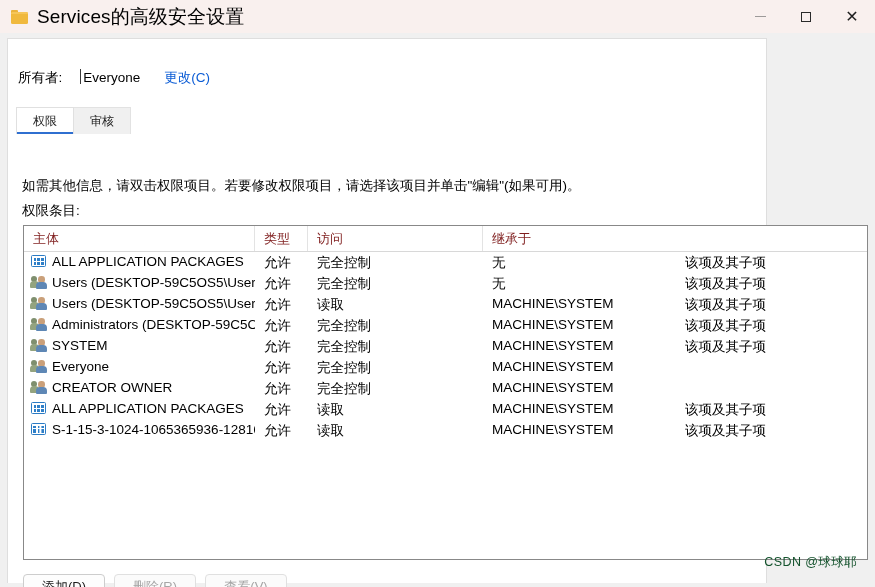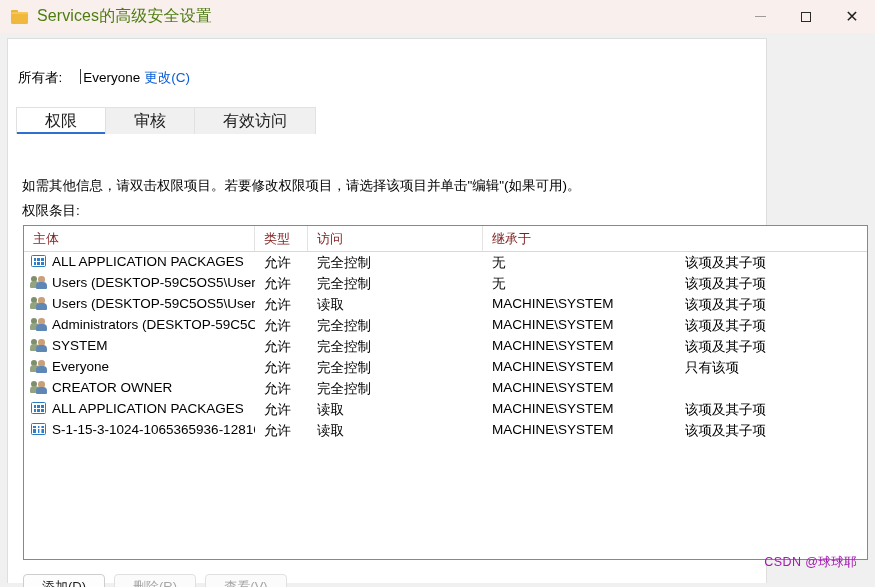--- a/index.html
+++ b/index.html
@@ -65,22 +65,22 @@
     border-radius: 1.5px;
   }
   .folder-icon .lip {
     position: absolute;
     left: 0; top: 2.5px;
     width: 17px; height: 2px;
     background: #f6c65a;
     border-radius: 1.5px 1.5px 0 0;
   }
   .title-text {
-    font-size: 16px;
-    color: #4d7c0f;
+    font-size: 19px;
+    color: #000000;
     letter-spacing: 0.1px;
     white-space: nowrap;
   }
   .win-buttons {
     display: flex;
     height: 33px;
   }
   .win-btn {
     width: 46px;
     height: 33px;
@@ -151,41 +151,41 @@
   .owner-value::before {
     content: "";
     position: absolute;
     left: -3px;
     top: -1px;
     width: 1px;
     height: 15px;
     background: #3a3a3a;
   }
   .owner-change {
-    margin-left: 4px;
+    margin-left: 24px;
     color: #0b5cd5;
     cursor: pointer;
   }
 
   
   .tabs {
     position: absolute;
     left: 8px;
     top: 68px;
     height: 27px;
     display: flex;
     align-items: flex-end;
   }
   .tab-item {
     height: 27px;
-    padding: 0 28px;
+    padding: 0 16px;
     display: flex;
     align-items: center;
     justify-content: center;
-    font-size: 16px;
+    font-size: 12px;
     color: #1b1b1b;
     background: #f0f0f0;
     border: 1px solid #e2e2e2;
     border-bottom: none;
     box-sizing: border-box;
     position: relative;
     cursor: default;
   }
   .tab-item + .tab-item { margin-left: -1px; }
   .tab-item.active {
@@ -384,21 +384,21 @@
     background: #fbfbfb;
     border-color: #e0e0e0;
   }
 
   
   .watermark {
     position: absolute;
     right: 18px;
     bottom: 16px;
     font-size: 12.5px;
-    color: #a21caf;
+    color: #14532d;
     letter-spacing: 0.4px;
     user-select: none;
   }
 </style>
 </head>
 <body>
 
 <div class="window">
 
   <div class="titlebar">
@@ -432,23 +432,20 @@
         <span class="owner-change">更改(C)</span>
       </div>
 
       <div class="tabs">
         <div class="tab-item active">
           <span>权限</span>
         </div>
         <div class="tab-item">
           <span>审核</span>
         </div>
-        <div class="tab-item">
-          <span>有效访问</span>
-        </div>
       </div>
 
       <div class="desc">如需其他信息，请双击权限项目。若要修改权限项目，请选择该项目并单击"编辑"(如果可用)。</div>
       <div class="entries-label">权限条目:</div>
 
       <div class="listbox">
         <div class="list-header">
           <div class="hcell c-subject">主体</div>
           <div class="hcell c-type">类型</div>
           <div class="hcell c-access">访问</div>
@@ -540,21 +537,20 @@
                   <span class="head-back"></span>
                   <span class="body-back"></span>
                   <span class="head-front"></span>
                   <span class="body-front"></span>
                 </span>
               <span>Everyone</span>
             </div>
             <div class="cell c-type">允许</div>
             <div class="cell c-access">完全控制</div>
             <div class="cell c-inherit">MACHINE\SYSTEM</div>
-            <div class="cell c-apply">只有该项</div>
           </div>
 
           <div class="row">
             <div class="cell c-subject">
               <span class="p-icon group">
                   <span class="head-back"></span>
                   <span class="body-back"></span>
                   <span class="head-front"></span>
                   <span class="body-front"></span>
                 </span>

